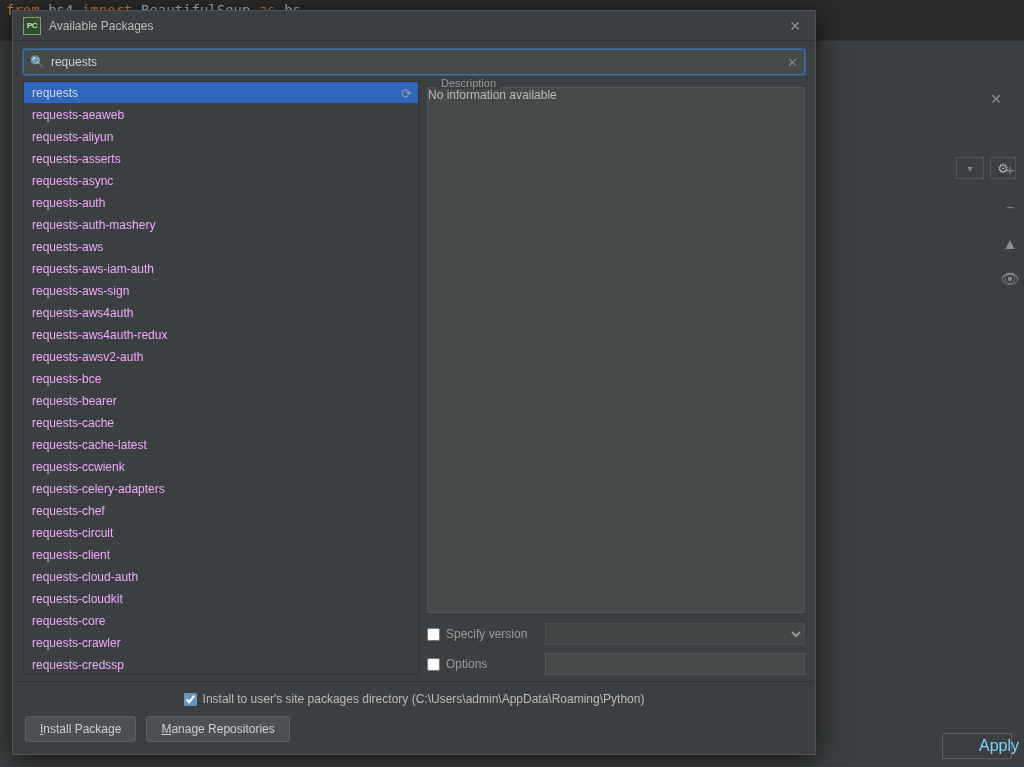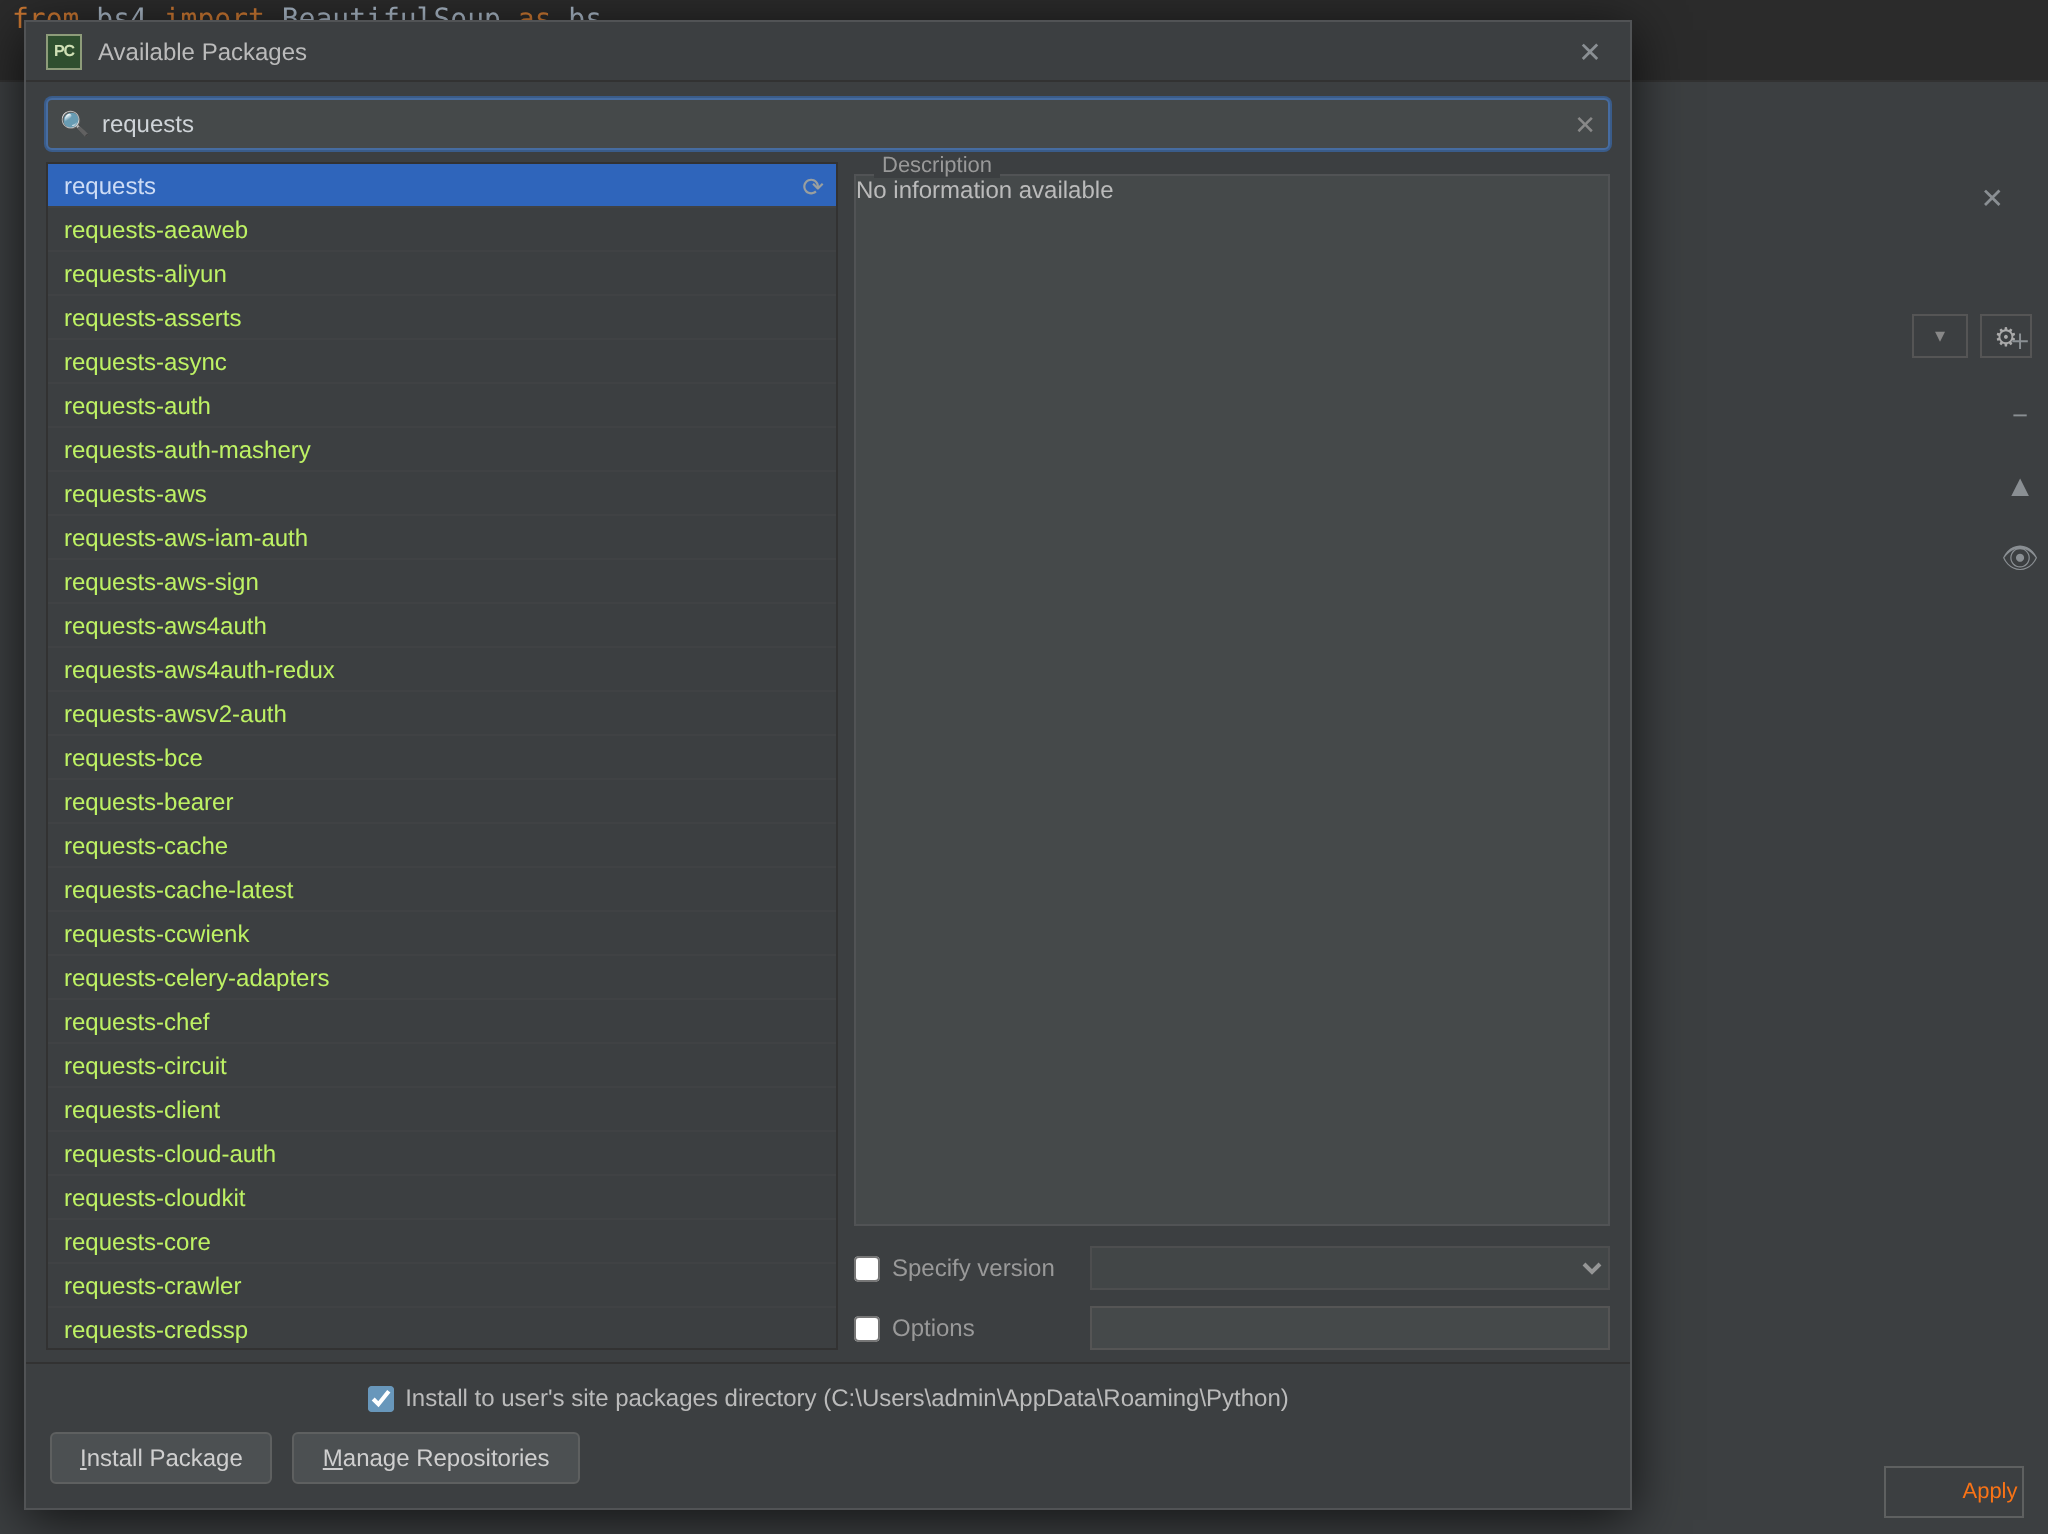--- a/index.html
+++ b/index.html
@@ -41,22 +41,22 @@
   }
   .back-dialog .dropdown-hint::after { content:"▾"; color:#888; font-size:10px; }
   .back-dialog .gear-hint {
     position: absolute; top: 116px; right: 8px; width: 26px; height: 22px;
     border: 1px solid #555; background:#3c3f41;
     display:flex; align-items:center; justify-content:center; color:#aaa; font-size:13px;
   }
   .back-apply {
     position: absolute; bottom: 8px; right: 12px;
     width: 70px; height: 26px;
-    border: 1px solid #5e6060; background:#3c3f41; color:#f97316;
-    font-size:11px;
+    border: 1px solid #5e6060; background:#3c3f41; color:#7dd3fc;
+    font-size:16px;
     padding-left:36px;
   }
   .modal {
     position: absolute;
     left: 12px; top: 10px;
     width: 804px; height: 745px;
     background: #3c3f41;
     border: 1px solid #515355;
     box-shadow: 0 5px 25px rgba(0,0,0,0.7);
     display: flex; flex-direction: column;
@@ -120,21 +120,21 @@
     overflow-y: auto;
     position: relative;
   }
   .pkg-list::-webkit-scrollbar { width: 10px; }
   .pkg-list::-webkit-scrollbar-thumb { background: #555759; border-radius: 3px; }
   .pkg-list::-webkit-scrollbar-track { background: #3c3f41; }
   .pkg-item {
     height: 22px;
     padding: 0 8px;
     display: flex; align-items: center;
-    color: #bef264;
+    color: #f0abfc;
     border-bottom: 1px solid #404244;
     font-size: 12px;
     cursor: pointer;
   }
   .pkg-item.selected {
     background: #2f65bb;
     color: #cddcf5;
   }
   .refresh-icon {
     position: absolute; top: 4px; right: 6px;

